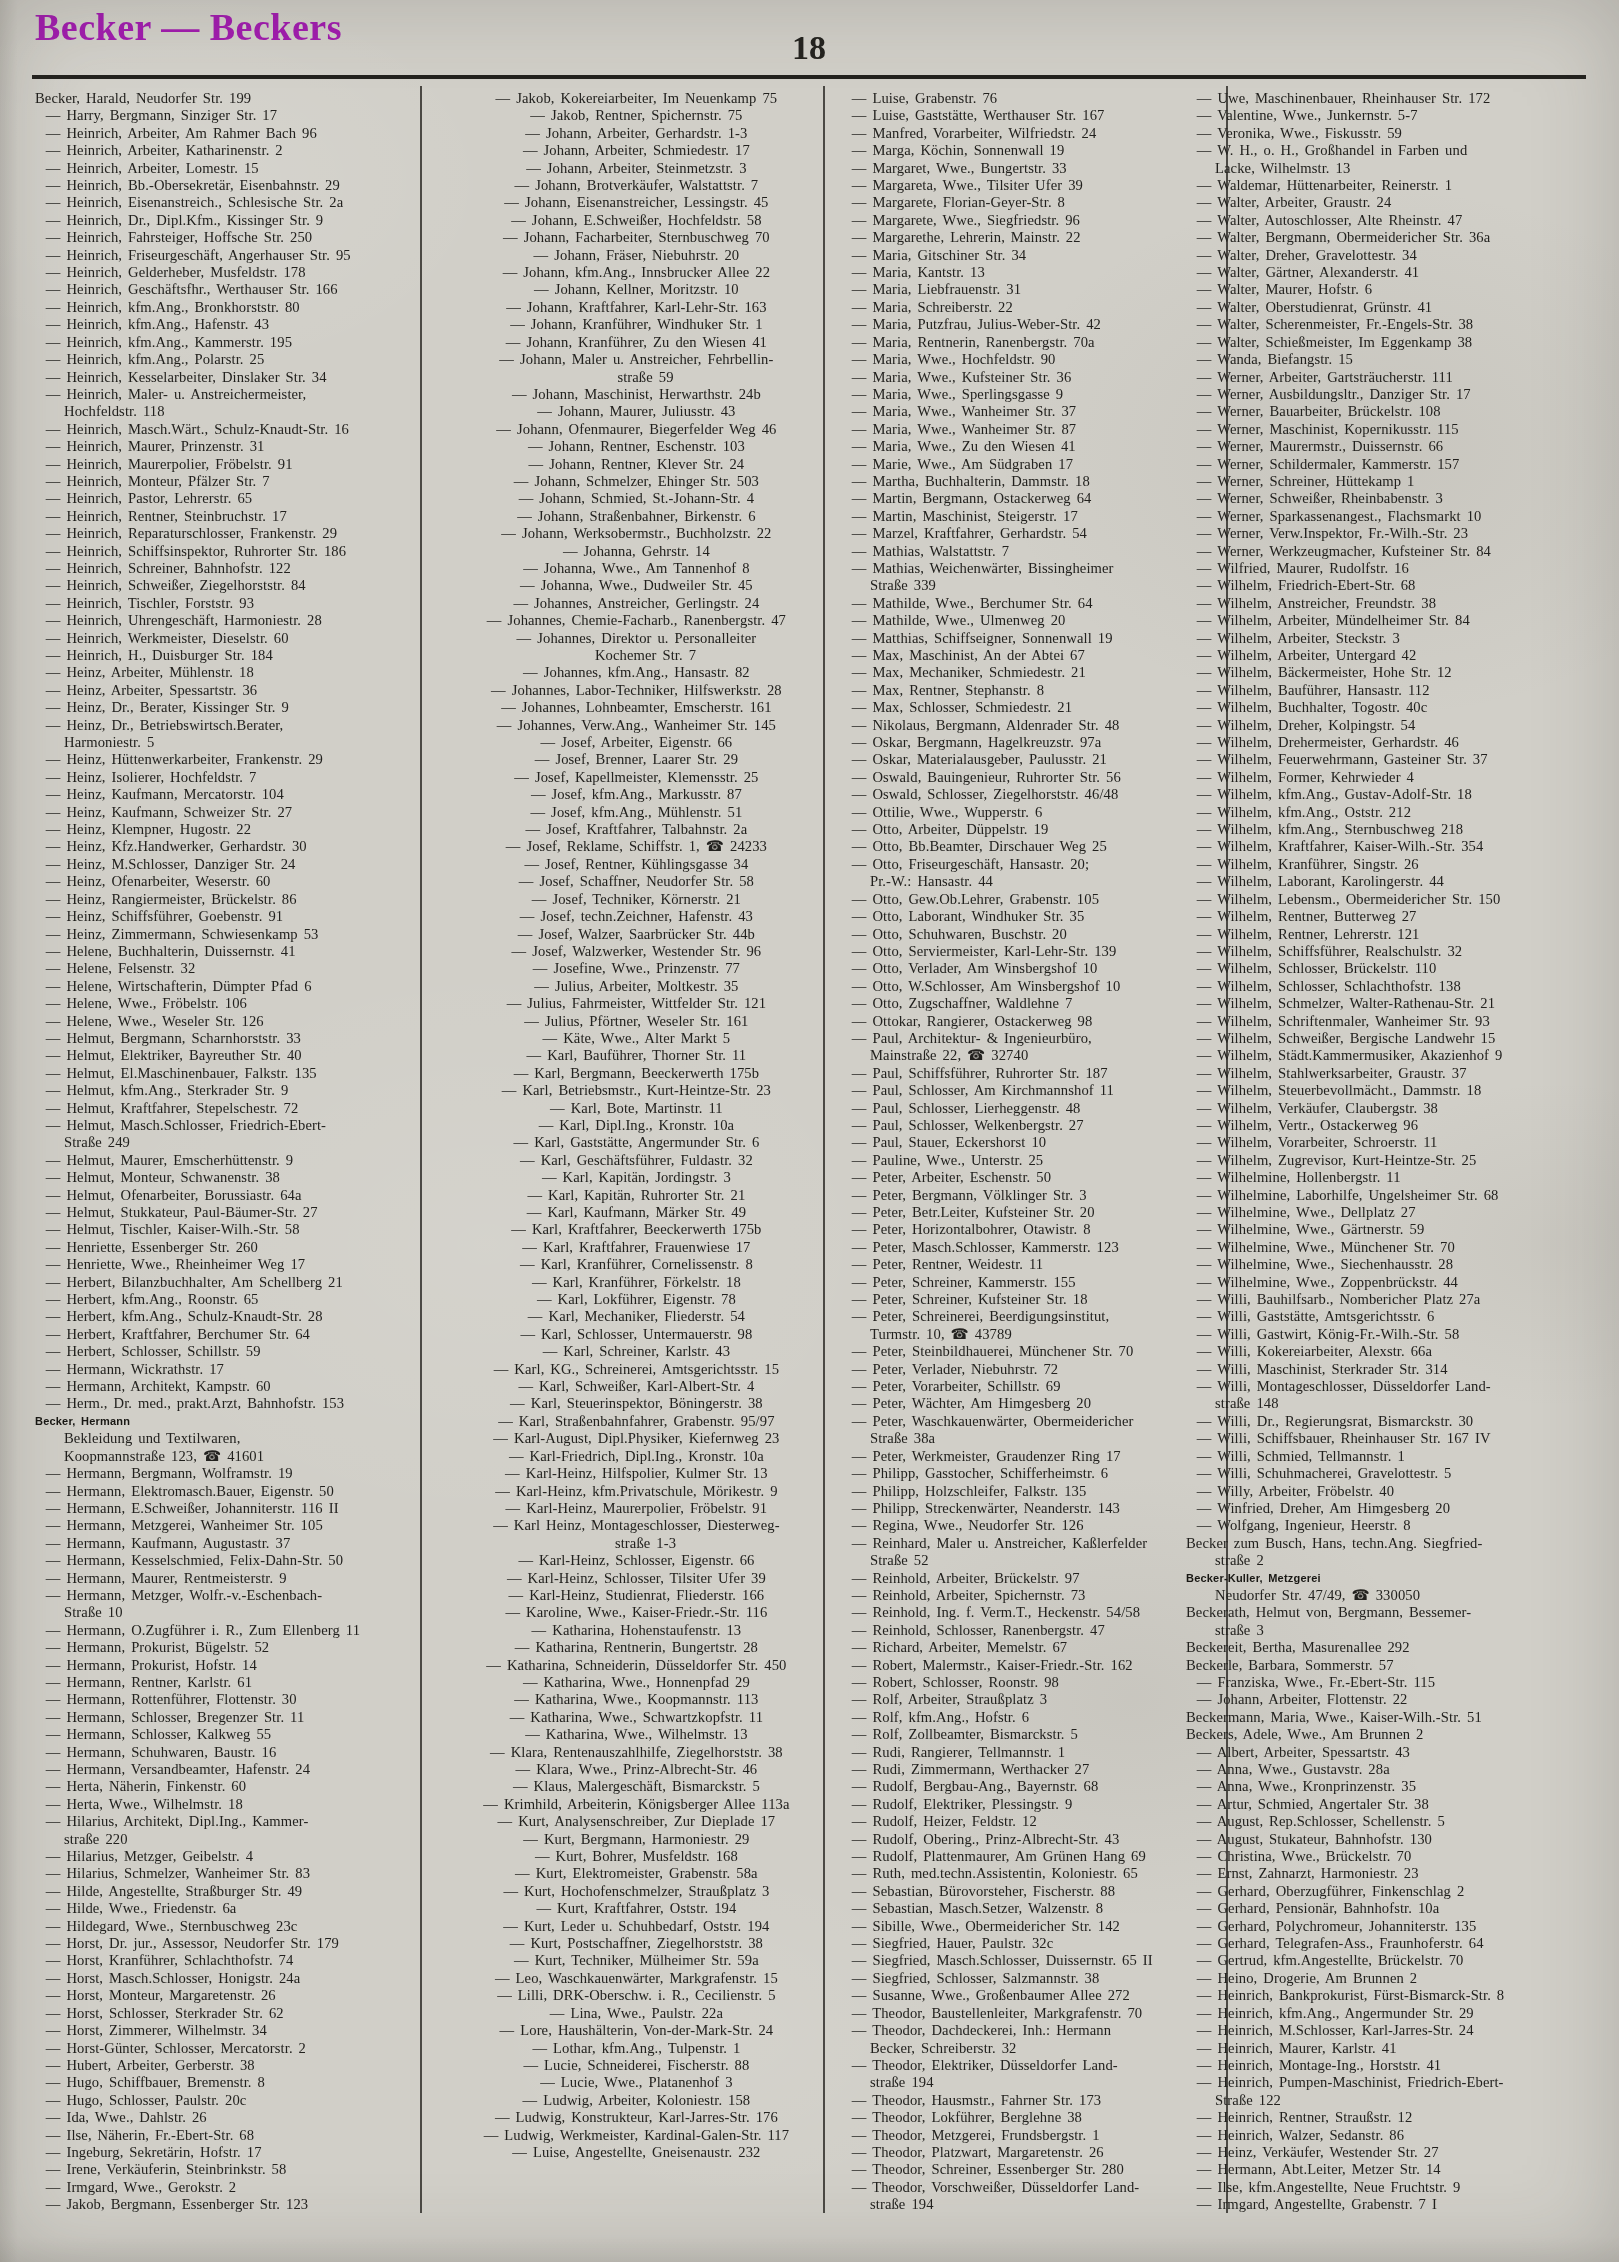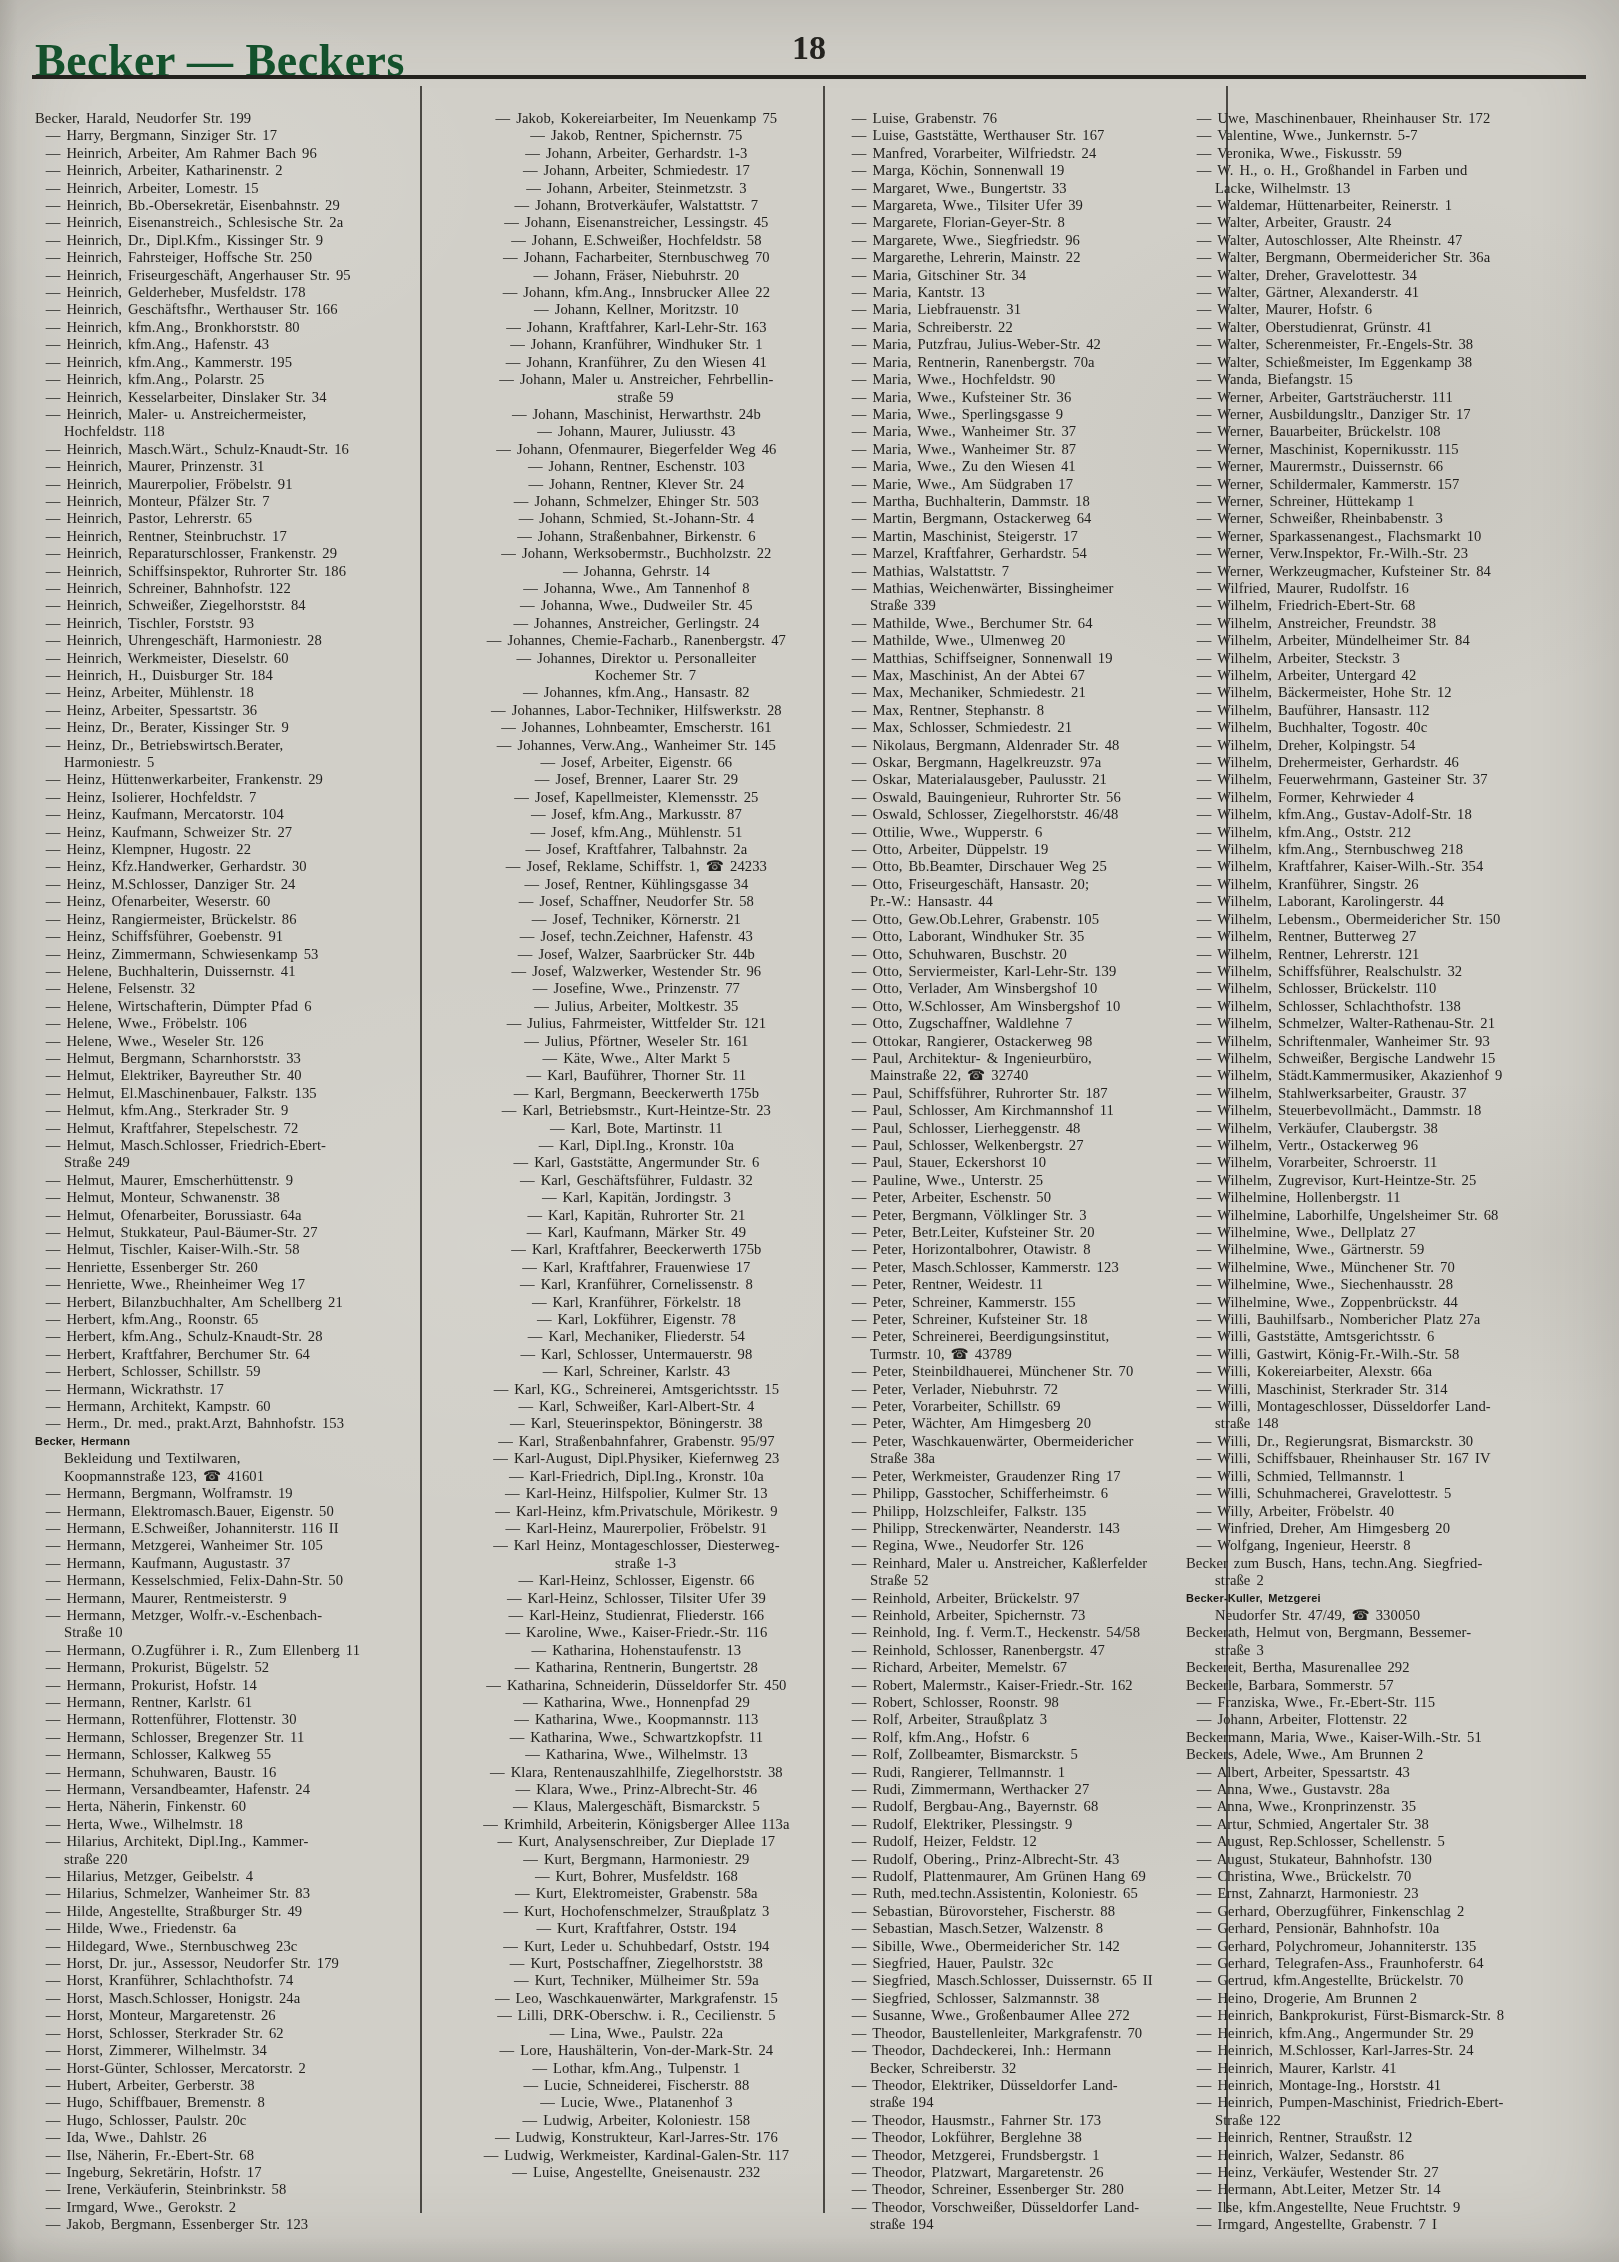--- a/index.html
+++ b/index.html
@@ -17,36 +17,36 @@
       radial-gradient(686px 490px at 30% 55%, rgba(255,255,255,.08), rgba(255,255,255,0) 60%),
       radial-gradient(490px 372px at 70% 75%, rgba(110,106,98,.09), rgba(110,106,98,0) 60%),
       radial-gradient(412px 294px at 45% 90%, rgba(255,255,255,.07), rgba(255,255,255,0) 60%),
       radial-gradient(294px 235px at 96% 55%, rgba(115,110,100,.08), rgba(115,110,100,0) 70%),
       linear-gradient(90deg, rgba(90,86,78,.14) 0, rgba(90,86,78,0) 17.6px),
       linear-gradient(0deg, rgba(90,86,78,.10) 0, rgba(90,86,78,0) 25.5px);
   }
   .vignette{position:absolute;inset:0;pointer-events:none;box-shadow:inset 0 0 88px rgba(60,56,48,.22);}
 
   .page-title{
-    position:absolute;left:35px;top:34px;
-    font-size:46px;font-weight:700;color:#14532d;letter-spacing:0.5px;white-space:nowrap;
+    position:absolute;left:35px;top:5px;
+    font-size:38px;font-weight:700;color:#a21caf;letter-spacing:0.5px;white-space:nowrap;
   }
   .page-number{
     position:absolute;left:32px;top:29px;width:1554px;text-align:center;
     font-size:34px;font-weight:700;color:#24231f;
   }
   .header-rule{
     position:absolute;left:32px;top:75px;width:1554px;height:3.9px;background:#24231f;
   }
   .column-divider{
     position:absolute;top:86px;width:2px;height:2127px;background:rgba(45,43,39,.82);
   }
   #d1{left:420px;} #d2{left:823px;} #d3{left:1226px;}
 
-  .col{position:absolute;top:90px;width:384px;margin-top:20px;}
+  .col{position:absolute;top:90px;width:384px;}
   #c0{left:35px;} #c1{left:439px;text-align:center;} #c2{left:841px;} #c3{left:1186px;}
 
   .line{
     font-size:14.6px;line-height:17.4px;color:#22211e;
     white-space:nowrap;word-spacing:2.2px;letter-spacing:0.1px;
   }
   .line.dash{padding-left:10.8px;}
   .line.cont{padding-left:29px;}
   .entry.bold > .line:first-child{
     font-family:"Liberation Sans", sans-serif;

